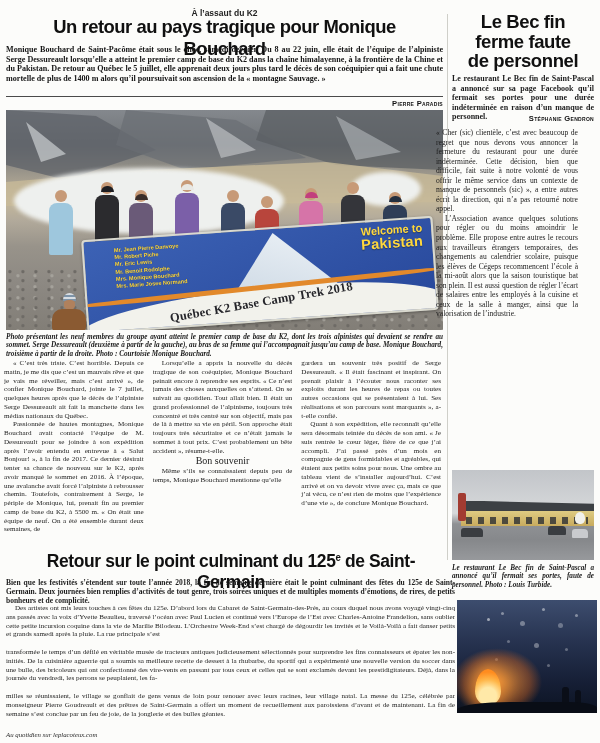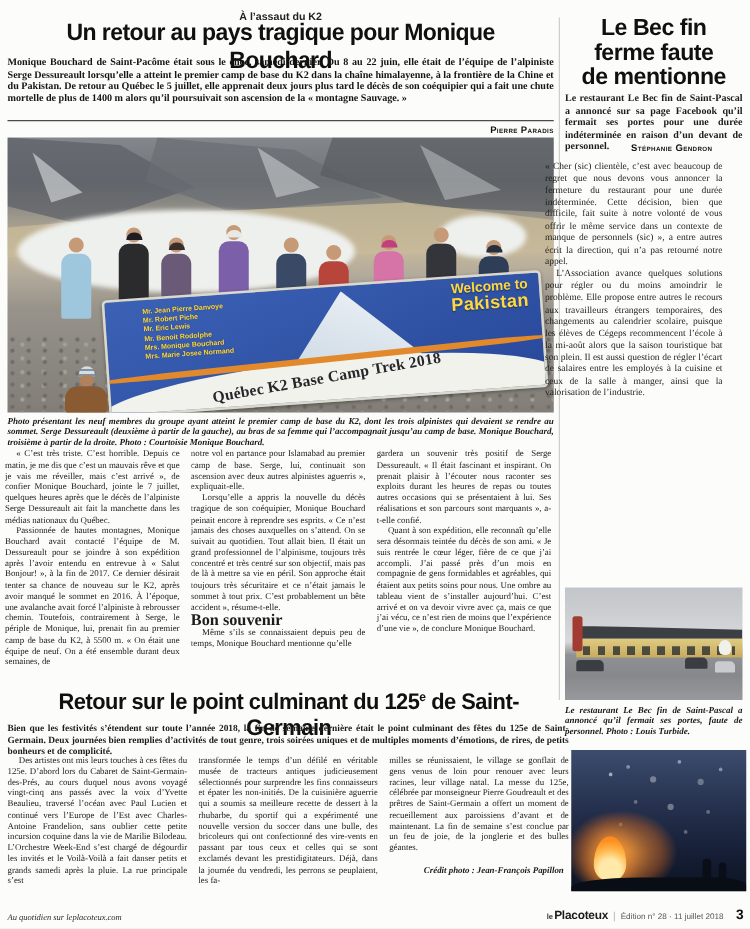--- a/index.html
+++ b/index.html
@@ -60,30 +60,30 @@
   .croucher .body { width:34px; height:22px; border-radius:10px 10px 4px 4px; background:#8a5a32; }
 
   .caption { font-style:italic; font-weight:bold; font-size:7.2px; line-height:8.3px;
     text-align:justify; color:#1a1a1a; }
   .caption-main { position:absolute; left:6px; top:333px; width:437px; }
 
   .cols-main { position:absolute; left:4px; top:359px; width:437px; height:188px; display:flex; gap:9px;
     font-size:7.1px; line-height:8.75px; text-align:justify; overflow:hidden; }
   .col { flex:1; overflow:hidden; }
   .para { text-indent:9px; }
-  .subhead { text-align:left; font-weight:bold; font-size:13px; margin:2px 0 1px; }
+  .subhead { text-align:center; font-weight:normal; font-size:10px; margin:2px 0 1px; }
 
   
   .vrule { position:absolute; left:447px; top:14px; height:546px; border-left:1px solid #cfcfc9; }
   .sidebar-title { position:absolute; left:450px; top:12px; width:146px; text-align:center;
     font-family:"Liberation Sans",sans-serif; font-weight:bold; font-size:18.5px; line-height:19.5px;
     letter-spacing:-0.4px; color:#101010; }
   .sidebar-lead { position:absolute; left:452px; top:74px; width:142px; font-weight:bold;
     font-size:8px; line-height:9.6px; text-align:justify; }
-  .byline-side { position:absolute; left:452px; top:114px; width:118px; text-align:right;padding-left:48px; }
+  .byline-side { position:absolute; left:452px; top:114px; width:142px; text-align:right;padding-left:48px; }
   .sidebar-body { position:absolute; left:436px; top:128px; width:142px; height:338px;
     font-size:7.6px; line-height:9.55px; text-align:justify; overflow:hidden;font-family:Liberation Serif, serif; }
   .photo-resto { position:absolute; left:452px; top:470px; width:142px; height:90px; overflow:hidden;
     background: linear-gradient(180deg,#c2c5c9 0%,#d7d9db 48%,#8f9194 60%,#86888b 78%,#97999c 100%); }
   .resto-roof { position:absolute; left:6%; right:0; top:34%; height:12%;
     background:#3c4044; clip-path: polygon(0 100%, 4% 0, 100% 30%, 100% 100%); }
   .resto-wall { position:absolute; left:6%; right:0; top:45%; height:17%;
     background: linear-gradient(180deg,#decb82,#c8ab5e); }
   .resto-windows { position:absolute; left:10%; right:4%; top:52%; height:8%;
     background: repeating-linear-gradient(90deg,#2c2f33 0 6px, rgba(0,0,0,0) 6px 12px); opacity:.8; }
@@ -93,21 +93,21 @@
   .caption-resto { position:absolute; left:452px; top:564px; width:142px; }
 
   
   .headline-bottom { position:absolute; left:6px; top:551px; width:450px; text-align:center;
     font-family:"Liberation Sans",sans-serif; font-weight:bold; font-size:18px; letter-spacing:-0.4px;
     transform:scaleX(0.97); transform-origin:center; color:#101010; }
   .headline-bottom sup { font-size:10px; vertical-align:6px; }
   .lead-bottom { position:absolute; left:6px; top:578px; width:449px; font-weight:bold;
     font-size:7.5px; line-height:9.2px; text-align:justify; }
   .cols-bottom { position:absolute; left:6px; top:604px; width:449px; height:123px; display:flex; gap:9px;
-    font-size:7.1px; line-height:8.75px; text-align:justify; overflow:hidden; }
+    font-size:7.1px; line-height:8.75px; text-align:justify; overflow:hidden;flex-direction:column; }
   .credit { margin-top:9px; font-style:italic; font-weight:bold; text-align:right; text-indent:0; padding-right:4px; }
 
   .photo-fire { position:absolute; left:457px; top:600px; width:140px; height:113px; overflow:hidden;
     background: linear-gradient(180deg,#3d4d6e 0%,#26324f 38%,#161f36 72%,#0c1322 100%); }
   .fire-glow { position:absolute; left:-20px; bottom:-14px; width:120px; height:90px;
     background: radial-gradient(closest-side, rgba(255,160,60,.85), rgba(255,120,30,.35) 55%, transparent 75%); }
   .flame { position:absolute; left:18px; bottom:8px; width:26px; height:36px;
     background: radial-gradient(circle at 50% 75%, #ffe9a8 0 28%, #ffb649 55%, #ff8c1f 80%);
     border-radius:50% 50% 45% 45% / 62% 62% 38% 38%; box-shadow:0 0 14px 5px rgba(255,150,50,.6); }
   .fire-ground { position:absolute; left:0; right:0; bottom:0; height:11px; background:#090d16; border-radius:40% 20% 0 0/8px 6px 0 0; }
@@ -225,38 +225,37 @@
   </div>
 
   <p class="caption caption-main">Photo présentant les neuf membres du groupe ayant atteint le premier camp de base du K2, dont les trois alpinistes qui devaient se rendre au sommet. Serge Dessureault (deuxième à partir de la gauche), au bras de sa femme qui l’accompagnait jusqu’au camp de base. Monique Bouchard, troisième à partir de la droite. Photo : Courtoisie Monique Bouchard.</p>
 
   <div class="cols-main">
     <div class="col">
       <p class="para">« C’est très triste. C’est horrible. Depuis ce matin, je me dis que c’est un mauvais rêve et que je vais me réveiller, mais c’est arrivé », de confier Monique Bouchard, jointe le 7 juillet, quelques heures après que le décès de l’alpiniste Serge Dessureault ait fait la manchette dans les médias nationaux du Québec.</p>
       <p class="para">Passionnée de hautes montagnes, Monique Bouchard avait contacté l’équipe de M. Dessureault pour se joindre à son expédition après l’avoir entendu en entrevue à « Salut Bonjour! », à la fin de 2017. Ce dernier désirait tenter sa chance de nouveau sur le K2, après avoir manqué le sommet en 2016. À l’époque, une avalanche avait forcé l’alpiniste à rebrousser chemin. Toutefois, contrairement à Serge, le périple de Monique, lui, prenait fin au premier camp de base du K2, à 5500 m. « On était une équipe de neuf. On a été ensemble durant deux semaines, de</p>
     </div>
     <div class="col">
-      <p>notre vol en partance pour Islamabad au premier camp de base. Serge, lui, continuait son ascension avec deux autres alpinistes aguerris », expliquait-elle.</p>
       <p class="para">Lorsqu’elle a appris la nouvelle du décès tragique de son coéquipier, Monique Bouchard peinait encore à reprendre ses esprits. « Ce n’est jamais des choses auxquelles on s’attend. On se suivait au quotidien. Tout allait bien. Il était un grand professionnel de l’alpinisme, toujours très concentré et très centré sur son objectif, mais pas de là à mettre sa vie en péril. Son approche était toujours très sécuritaire et ce n’était jamais le sommet à tout prix. C’est probablement un bête accident », résume-t-elle.</p>
       <p class="subhead">Bon souvenir</p>
       <p class="para">Même s’ils se connaissaient depuis peu de temps, Monique Bouchard mentionne qu’elle</p>
     </div>
     <div class="col">
       <p>gardera un souvenir très positif de Serge Dessureault. « Il était fascinant et inspirant. On prenait plaisir à l’écouter nous raconter ses exploits durant les heures de repas ou toutes autres occasions qui se présentaient à lui. Ses réalisations et son parcours sont marquants », a-t-elle confié.</p>
       <p class="para">Quant à son expédition, elle reconnaît qu’elle sera désormais teintée du décès de son ami. « Je suis rentrée le cœur léger, fière de ce que j’ai accompli. J’ai passé près d’un mois en compagnie de gens formidables et agréables, qui étaient aux petits soins pour nous. Une ombre au tableau vient de s’installer aujourd’hui. C’est arrivé et on va devoir vivre avec ça, mais ce que j’ai vécu, ce n’est rien de moins que l’expérience d’une vie », de conclure Monique Bouchard.</p>
     </div>
   </div>
 
   <div class="vrule"></div>
   <h2 class="sidebar-title">
     <div>Le Bec fin</div>
     <div>ferme faute</div>
-    <div>de mentionne</div>
+    <div>de personnel</div>
   </h2>
-  <p class="sidebar-lead">Le restaurant Le Bec fin de Saint-Pascal a annoncé sur sa page Facebook qu’il fermait ses portes pour une durée indéterminée en raison d’un devant de personnel.</p>
+  <p class="sidebar-lead">Le restaurant Le Bec fin de Saint-Pascal a annoncé sur sa page Facebook qu’il fermait ses portes pour une durée indéterminée en raison d’un manque de personnel.</p>
   <div class="byline byline-side">Stéphanie Gendron</div>
   <div class="sidebar-body">
     <p>« Cher (sic) clientèle, c’est avec beaucoup de regret que nous devons vous annoncer la fermeture du restaurant pour une durée indéterminée. Cette décision, bien que difficile, fait suite à notre volonté de vous offrir le même service dans un contexte de manque de personnels (sic) », a entre autres écrit la direction, qui n’a pas retourné notre appel.</p>
     <p class="para">L’Association avance quelques solutions pour régler ou du moins amoindrir le problème. Elle propose entre autres le recours aux travailleurs étrangers temporaires, des changements au calendrier scolaire, puisque les élèves de Cégeps recommencent l’école à la mi-août alors que la saison touristique bat son plein. Il est aussi question de régler l’écart de salaires entre les employés à la cuisine et ceux de la salle à manger, ainsi que la valorisation de l’industrie.</p>
   </div>
 
   <div class="photo-resto">
     <div class="resto-roof"></div>
     <div class="resto-wall"></div>
     <div class="resto-windows"></div>
@@ -286,21 +285,14 @@
   <div class="photo-fire">
     <div class="bubbles"></div>
     <div class="fire-glow"></div>
     <div class="flame"></div>
     <div class="fire-sil" style="right:28px;bottom:10px;width:7px;height:16px;border-radius:3px 3px 0 0;"></div>
     <div class="fire-sil" style="right:16px;bottom:10px;width:6px;height:13px;border-radius:3px 3px 0 0;"></div>
     <div class="fire-ground"></div>
   </div>
 
   <div class="footer-left">Au quotidien sur leplacoteux.com</div>
-  <div class="footer-right">
-    <span class="brand-le">le</span>
-    <span class="brand">Placoteux</span>
-    <span class="fsep">|</span>
-    <span class="edition">Édition n° 28 · 11 juillet 2018</span>
-    <span class="pageno">3</span>
-  </div>
 
 </div>
 
 </body></html>

